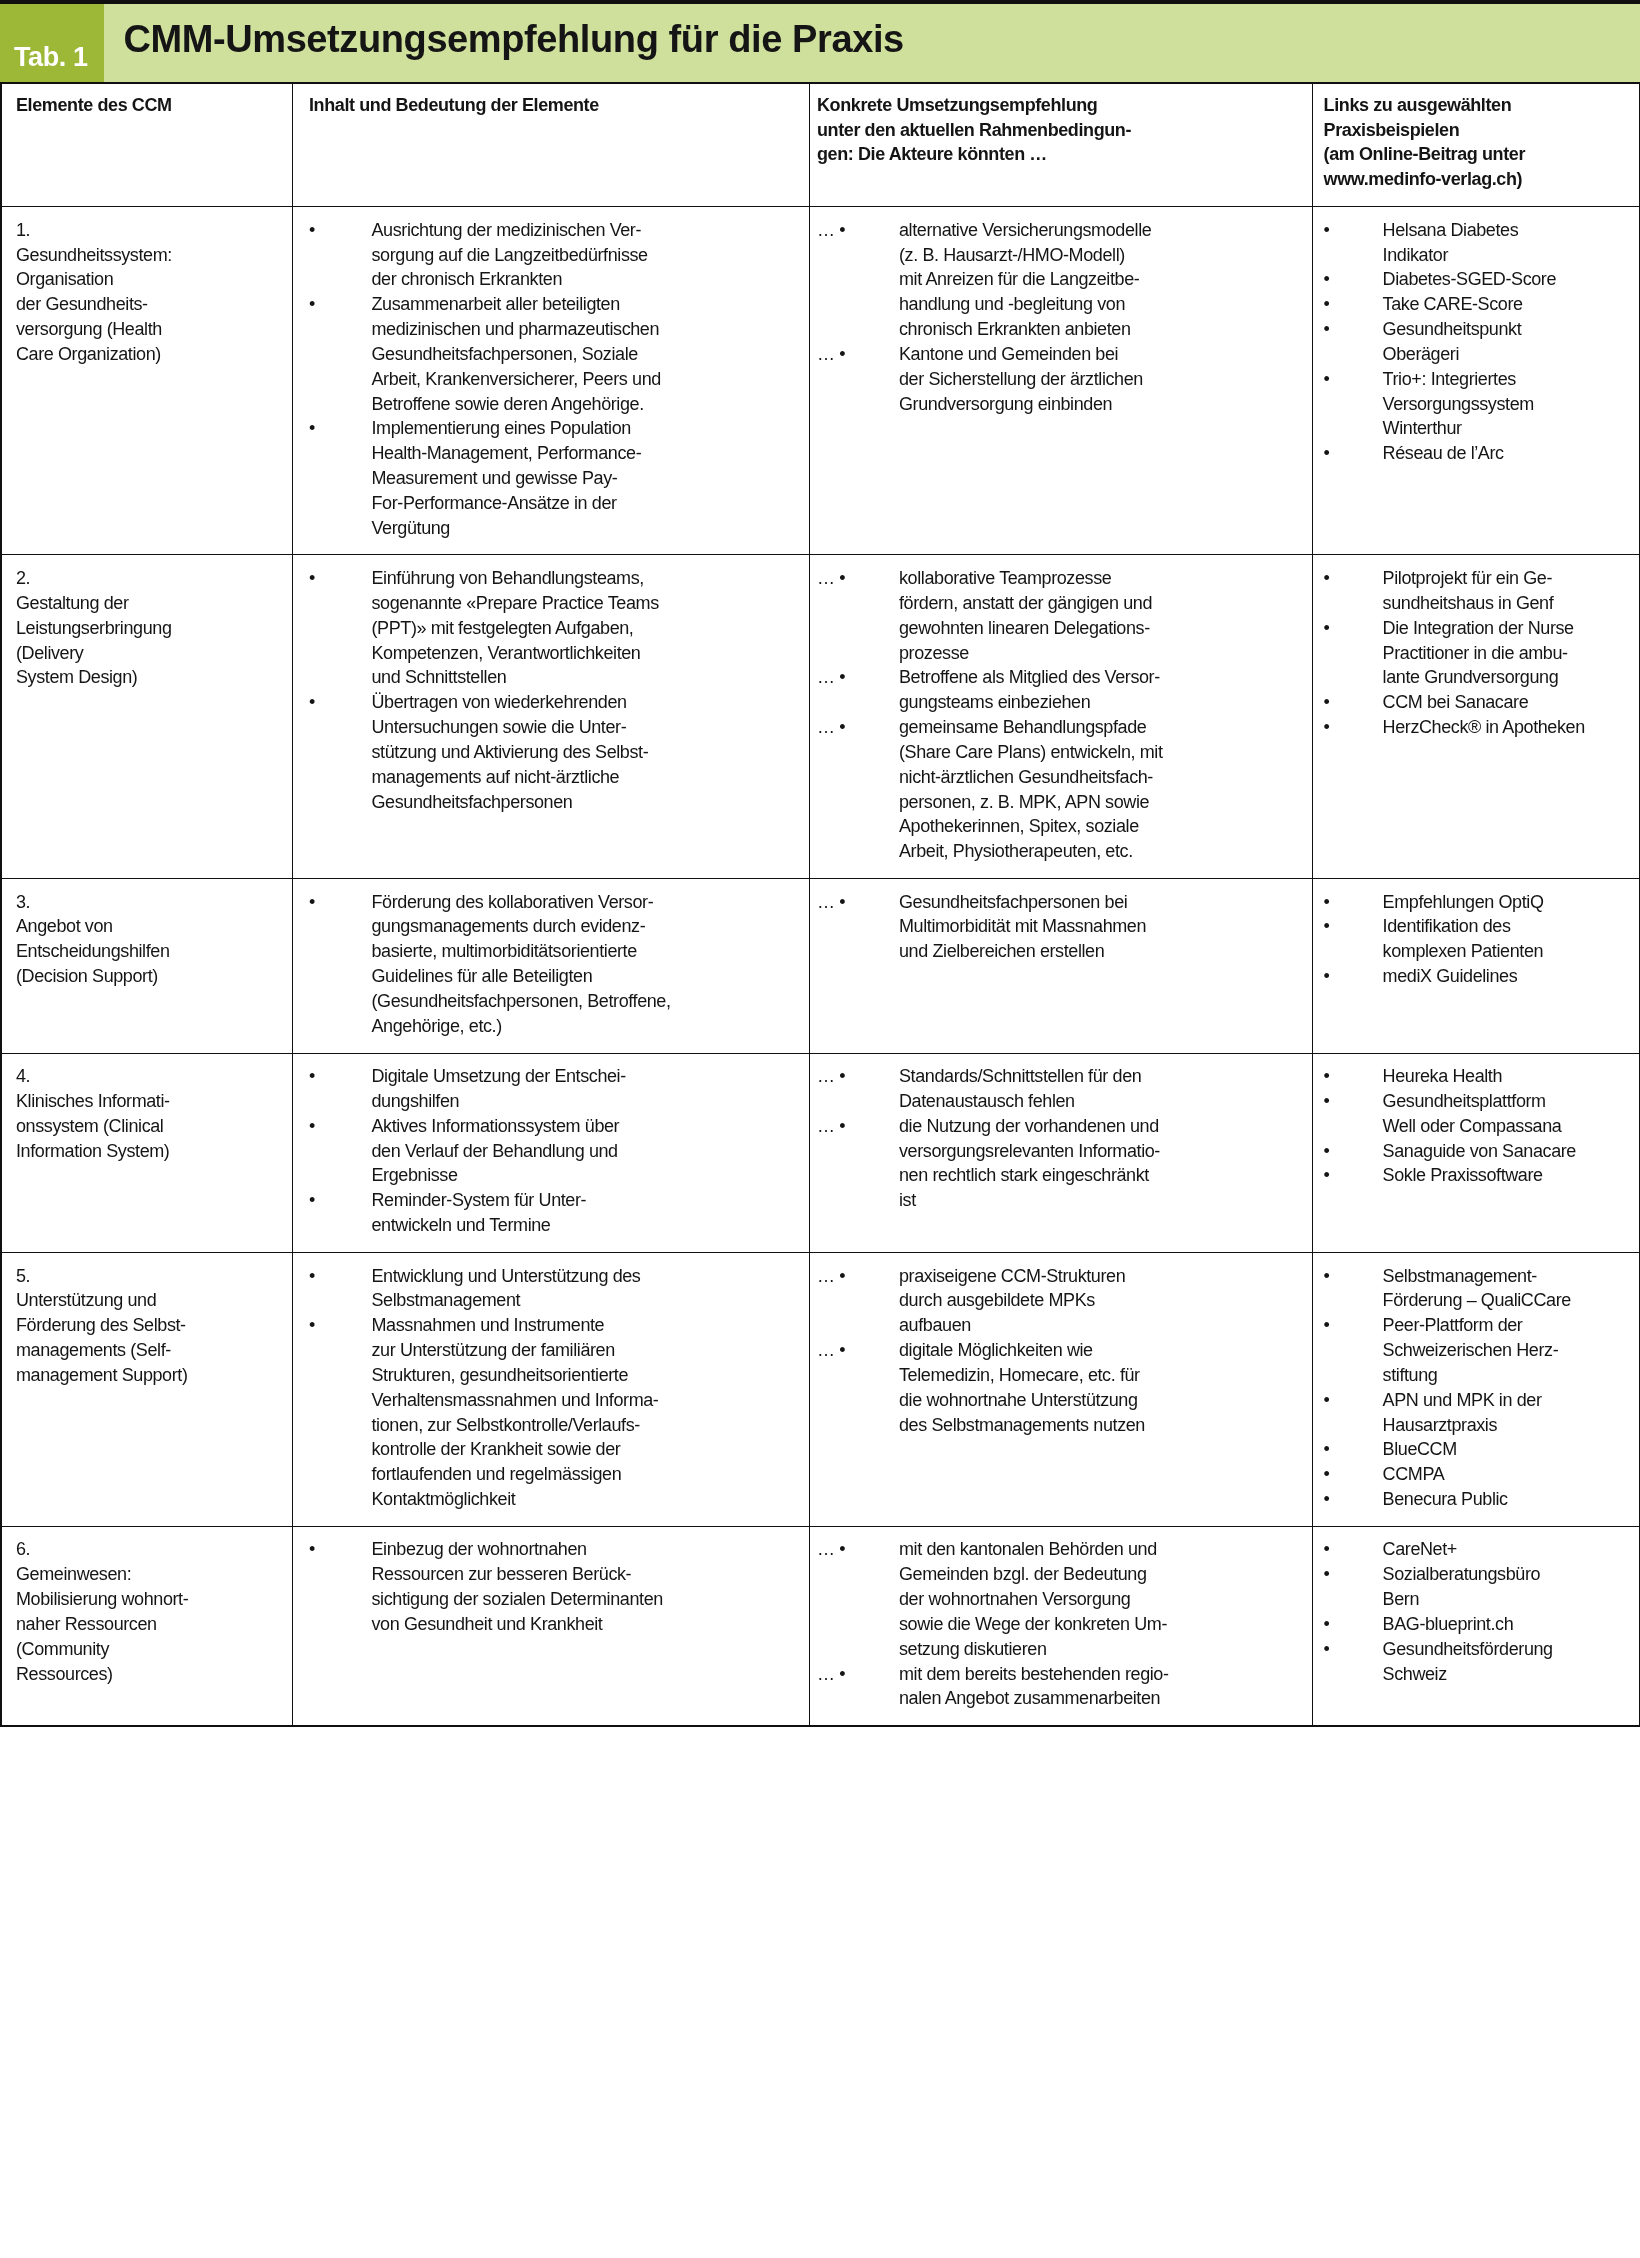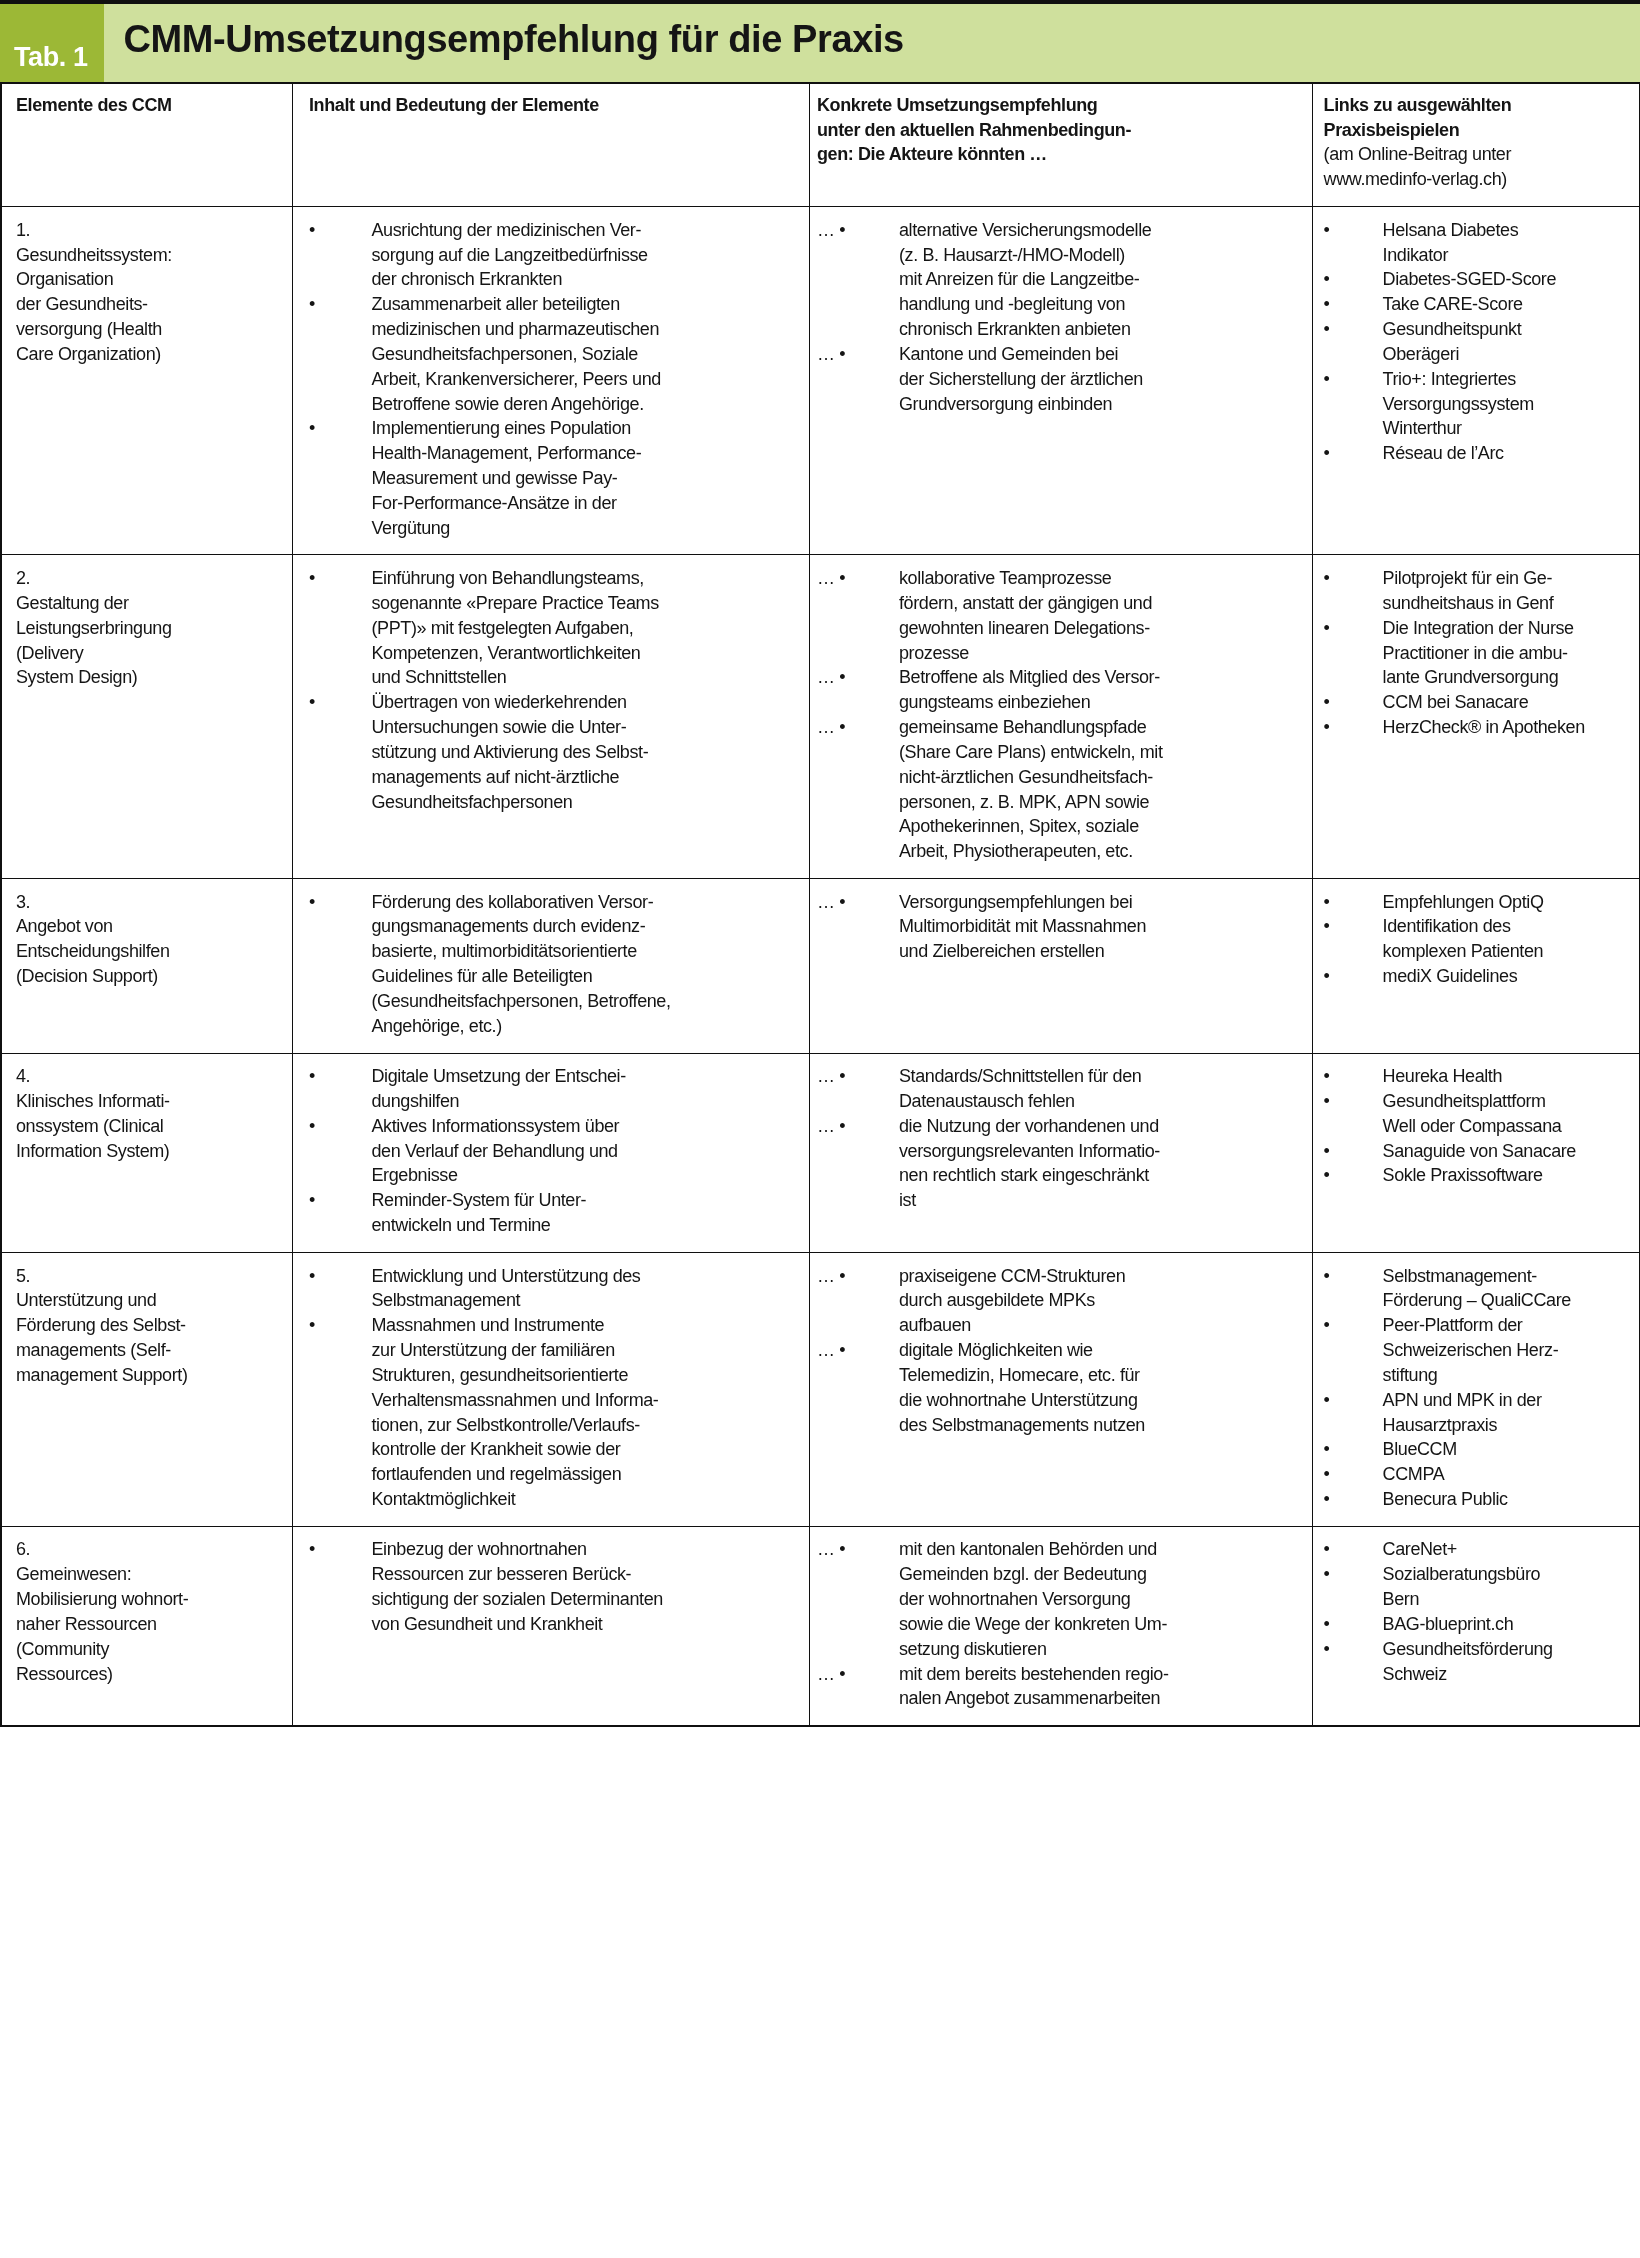--- a/index.html
+++ b/index.html
@@ -48,21 +48,21 @@
     border-right: 1.8px solid #101010;
     border-bottom: 1.8px solid #101010;
     padding: 10.6px 5.3px 14px 16px;
     font-size: 18px;
     line-height: 1.38;
     overflow: hidden;
   }
   .cell.last-col { border-right: none; }
   .cell.last-row { border-bottom: none; }
   .hcell { font-weight: bold; padding-top: 8.8px; }
-  .hcell .hnormal { font-weight: normal; }
+  .hcell .hnormal { font-weight: bold; }
   .pre { white-space: pre-line; }
 
   .c1 { padding-left: 14px; padding-right: 7px; }
   .c3 { padding-left: 7px; }
   .c4 { padding-left: 10.6px; padding-right: 3.5px; }
 
   
   .bitem { display: grid; align-items: baseline; }
   .bitem .btxt { white-space: pre-line; margin-left: 36px; }
   .b-plain { grid-template-columns: 26.5px 1fr; }        
@@ -250,21 +250,21 @@
 gungsmanagements durch evidenz-
 basierte, multimorbiditätsorientierte
 Guidelines für alle Beteiligten
 (Gesundheitsfachpersonen, Betroffene,
 Angehörige, etc.)</div>
       </div>
     </div>
     <div class="cell c3">
       <div class="bitem b-ellipsis">
         <div class="bpre">… •</div>
-        <div class="btxt">Versorgungsempfehlungen bei
+        <div class="btxt">Gesundheitsfachpersonen bei
 Multimorbidität mit Massnahmen
 und Zielbereichen erstellen</div>
       </div>
     </div>
     <div class="cell c4 last-col">
       <div class="bitem b-plain4">
         <div class="bpre">•</div>
         <div class="btxt">Empfehlungen OptiQ</div>
       </div>
       <div class="bitem b-plain4">

